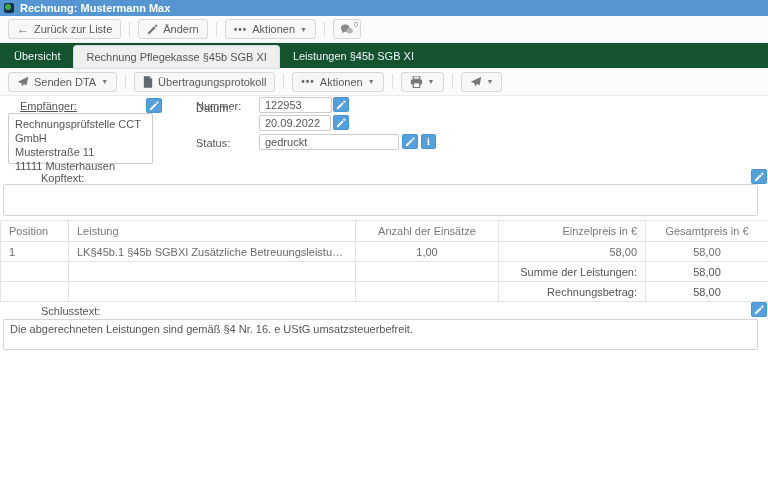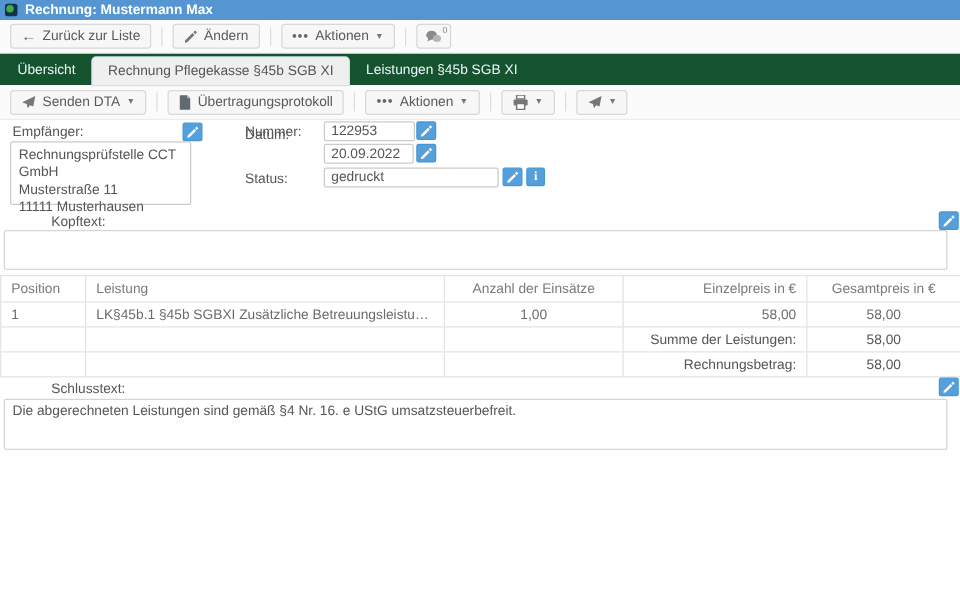--- a/index.html
+++ b/index.html
@@ -134,21 +134,21 @@
     <span class="vdiv"></span>
     <button class="tbtn">
       <svg width="12" height="12" viewBox="0 0 16 16">
           <path d="M15 1 L1 7.6 L5.8 9.5 L7 14 L9.2 10.8 L12.8 12.2 Z" fill="#777"></path>
         </svg>
       <span class="caret">▼</span>
     </button>
   </div>
 
   <div class="form-area">
-    <span class="flabel" style="left:10px; top:4px;">Empfänger:</span>
+    <span class="flabel" style="left:20px; top:4px;text-decoration:underline;">Empfänger:</span>
     <button class="editbtn" style="left:146px; top:2px;">
       <svg width="10" height="10" viewBox="0 0 14 14">
           <path d="M1.5 10.5 L9 3 L11 5 L3.5 12.5 L1 13 Z M9.8 2.2 L11.6 .4 L13.6 2.4 L11.8 4.2 Z" fill="#fff"></path>
         </svg>
     </button>
     <div class="recipient-box">
       <div>Rechnungsprüfstelle CCT GmbH</div>
       <div>Musterstraße 11</div>
       <div>11111 Musterhausen</div>
     </div>
@@ -231,16 +231,16 @@
   </tbody>
     </table>
 
   <div class="txtsec sec-schluss">
     <span class="lbl">Schlusstext:</span>
     <button class="editbtn" style="position:absolute;">
       <svg width="10" height="10" viewBox="0 0 14 14">
           <path d="M1.5 10.5 L9 3 L11 5 L3.5 12.5 L1 13 Z M9.8 2.2 L11.6 .4 L13.6 2.4 L11.8 4.2 Z" fill="#fff"></path>
         </svg>
     </button>
-    <textarea class="txtarea" style="top: 17px; height: 41px;">Die abgerechneten Leistungen sind gemäß §4 Nr. 16. e UStG umsatzsteuerbefreit.</textarea>
+    <textarea class="txtarea" style="top: 17px; height: 31px;">Die abgerechneten Leistungen sind gemäß §4 Nr. 16. e UStG umsatzsteuerbefreit.</textarea>
   </div>
 
 </div>
 
 </body></html>

